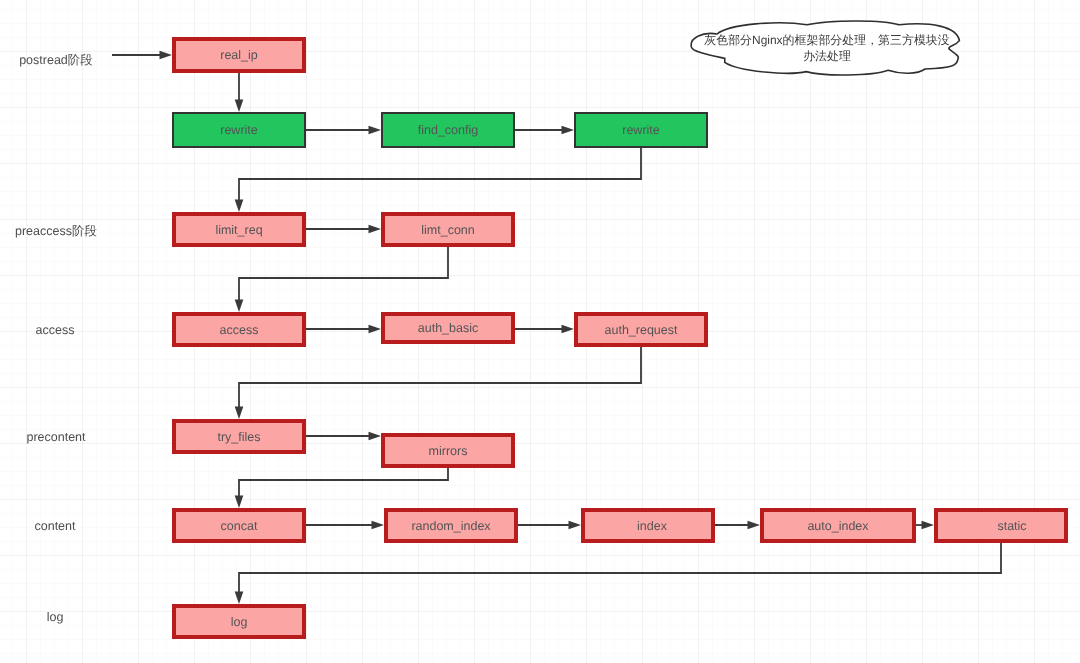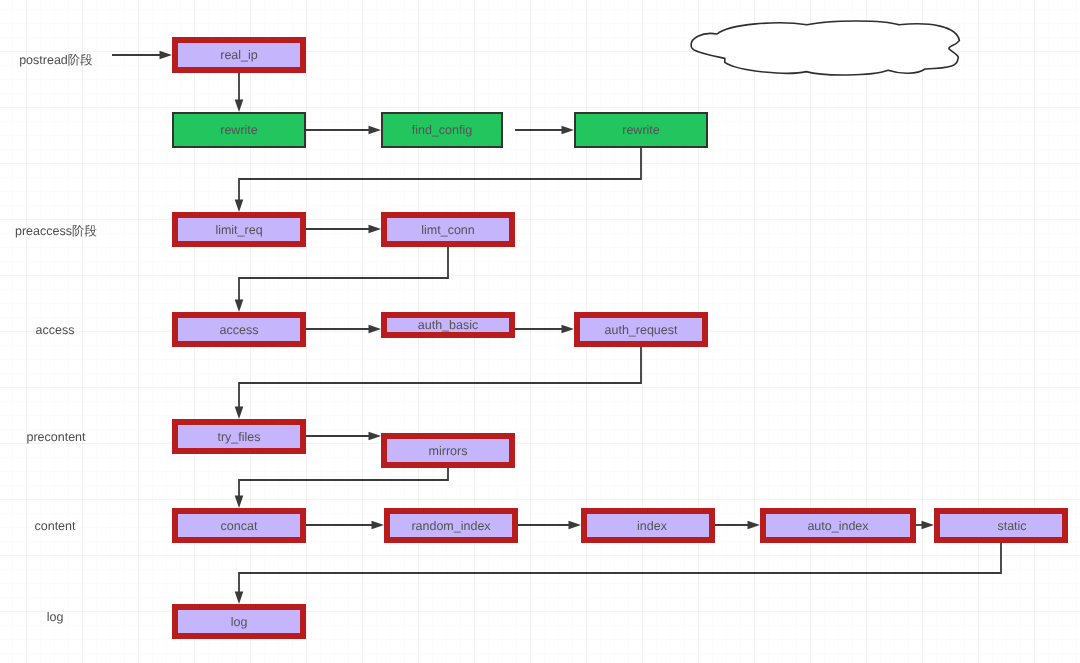--- a/index.html
+++ b/index.html
@@ -8,21 +8,21 @@
   #canvas{position:relative;width:1080px;height:663px;background:#ffffff;transform:translateZ(0);}
   .grid{position:absolute;inset:0;
     background-image:
       linear-gradient(to right, rgba(0,0,0,0.035) 1px, transparent 1px),
       linear-gradient(to bottom, rgba(0,0,0,0.035) 1px, transparent 1px),
       linear-gradient(to right, rgba(0,0,0,0.016) 1px, transparent 1px),
       linear-gradient(to bottom, rgba(0,0,0,0.016) 1px, transparent 1px);
     background-size:56px 56px,56px 56px,14px 14px,14px 14px;
     background-position:26px 51px,26px 51px,12px 9px,12px 9px;}
   svg.layer{position:absolute;left:0;top:0;}
-  .node{position:absolute;box-sizing:border-box;border:6px solid #b91c1c;background:#c4b5fd;
+  .node{position:absolute;box-sizing:border-box;border:4px solid #b91c1c;background:#fca5a5;
         display:flex;align-items:center;justify-content:center;color:#545454;font-size:12.5px;}
   .node span, .cloud-text div{transform:translateZ(0);}
   .node.gray{background:#22c55e;border-color:#333333;border-width:2px;}
   .stage-label{position:absolute;color:#4e4e4e;font-size:12.5px;white-space:nowrap;
         transform:translate(-50%,-50%) translateZ(0);}
   .cloud-text{position:absolute;color:#3c3c3c;font-size:11.95px;text-align:center;line-height:15.5px;}
 </style>
 </head>
 <body>
 
@@ -101,36 +101,36 @@
   <svg class="layer" id="cloudsvg" width="1080" height="663">
       <path fill="#ffffff" stroke="#2f2f2f" stroke-width="1.6" d="M 717.07 33.98 C 728.24 24.18 778.78 19.94 806.98 24.82 C 829.32 19.94 882.52 19.41 899.01 24.82 C 930.40 21.53 957.00 26.30 959.39 40.61 C 955.67 45.91 945.83 46.44 949.82 49.73 C 954.34 53.33 959.66 55.98 958.06 58.52 C 957.00 65.52 953.01 68.17 925.08 68.97 C 917.10 74.53 901.14 74.53 888.11 70.29 C 871.88 76.12 824.00 76.65 806.18 71.61 C 789.42 75.59 738.88 71.88 724.78 62.39 L 724.78 58.31 C 713.61 55.98 689.67 51.74 691.27 45.91 C 689.94 38.49 701.64 31.34 717.07 33.98 Z "></path>
     </svg>
   <div id="nodes">
       <div class="node" style="left: 172px; top: 37px; width: 134px; height: 36px;">
         <span>real_ip</span>
       </div>
       <div class="node gray" style="left: 172px; top: 112px; width: 134px; height: 36px;">
         <span>rewrite</span>
       </div>
-      <div class="node gray" style="left: 381px; top: 112px; width: 122px; height: 36px;">
+      <div class="node gray" style="left: 381px; top: 112px; width: 134px; height: 36px;">
         <span>find_config</span>
       </div>
       <div class="node gray" style="left: 574px; top: 112px; width: 134px; height: 36px;">
         <span>rewrite</span>
       </div>
       <div class="node" style="left: 172px; top: 212px; width: 134px; height: 35px;">
         <span>limit_req</span>
       </div>
       <div class="node" style="left: 381px; top: 212px; width: 134px; height: 35px;">
         <span>limt_conn</span>
       </div>
       <div class="node" style="left: 172px; top: 312px; width: 134px; height: 35px;">
         <span>access</span>
       </div>
-      <div class="node" style="left: 381px; top: 312px; width: 134px; height: 26px;">
+      <div class="node" style="left: 381px; top: 312px; width: 134px; height: 32px;">
         <span>auth_basic</span>
       </div>
       <div class="node" style="left: 574px; top: 312px; width: 134px; height: 35px;">
         <span>auth_request</span>
       </div>
       <div class="node" style="left: 172px; top: 419px; width: 134px; height: 35px;">
         <span>try_files</span>
       </div>
       <div class="node" style="left: 381px; top: 433px; width: 134px; height: 35px;">
         <span>mirrors</span>
@@ -156,14 +156,16 @@
     </div>
   <div id="labels">
       <div class="stage-label" style="left: 56px; top: 60px;">postread阶段</div>
       <div class="stage-label" style="left: 56px; top: 231px;">preaccess阶段</div>
       <div class="stage-label" style="left: 55px; top: 330px;">access</div>
       <div class="stage-label" style="left: 56px; top: 437px;">precontent</div>
       <div class="stage-label" style="left: 55px; top: 526px;">content</div>
       <div class="stage-label" style="left: 55px; top: 617px;">log</div>
     </div>
 <div class="cloud-text" style="left: 694px; top: 33px; width: 266px;">
+      <div>灰色部分Nginx的框架部分处理，第三方模块没</div>
+      <div>办法处理</div>
     </div>
   </div>
 
 </body></html>

